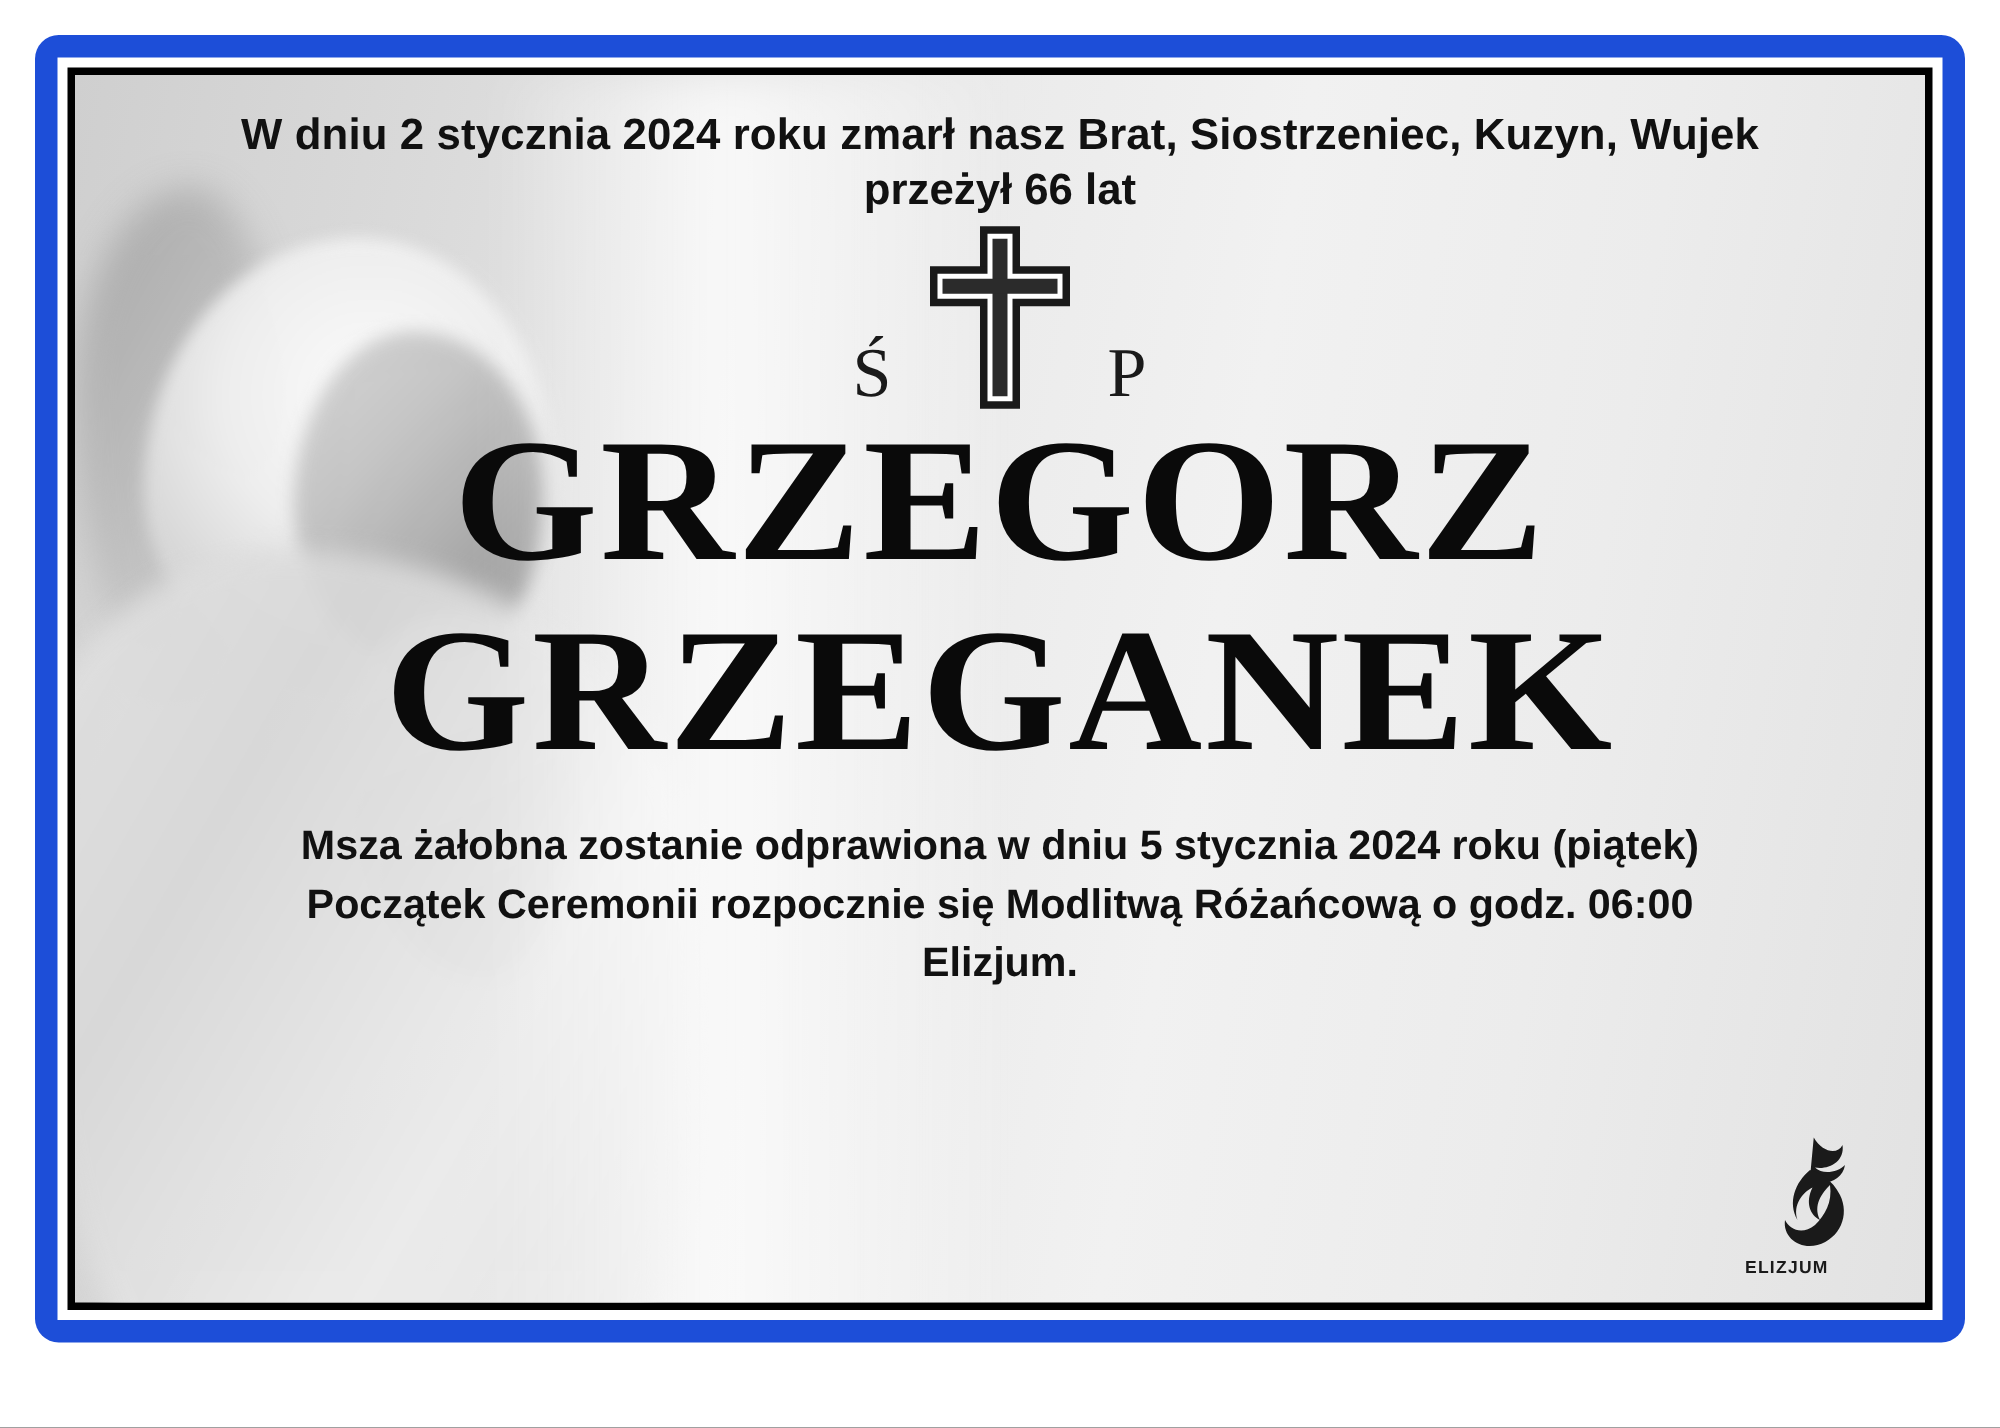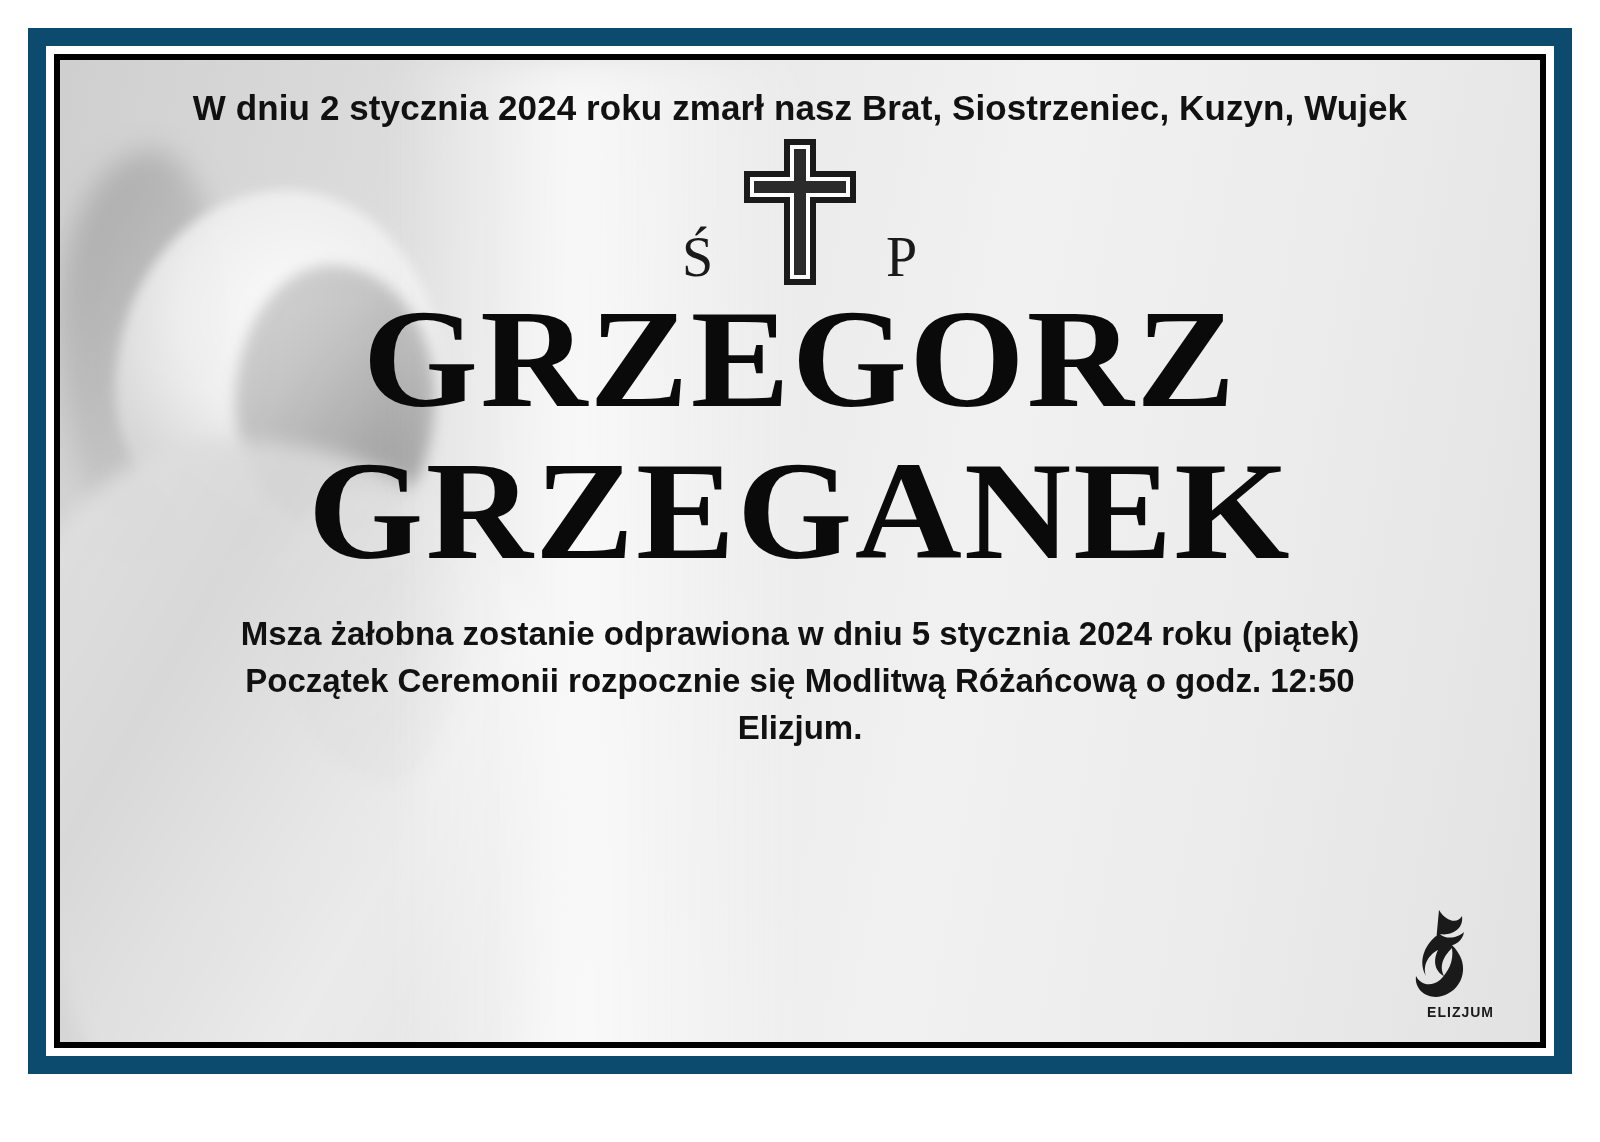--- a/index.html
+++ b/index.html
@@ -22,22 +22,23 @@
     background: #ffffff;
   }
 
   
   .frame-outer {
     position: absolute;
     left: 28px;
     top: 28px;
     right: 28px;
     bottom: 68px;
-    background: #0c4a6e;
-    box-sizing: border-box;
+    background: #1d4ed8;
+    box-sizing: border-box;
+    border-radius: 19px;
   }
   .frame-inner-white {
     position: absolute;
     left: 18px;
     top: 18px;
     right: 18px;
     bottom: 18px;
     background: #ffffff;
     box-sizing: border-box;
   }
@@ -215,26 +216,26 @@
     font-weight: bold;
     line-height: 1.42;
     color: #111111;
   }
   .details div {
     white-space: nowrap;
   }
 
   .logo {
     position: absolute;
-    right: 46px;
+    right: 34px;
     bottom: 18px;
     width: 110px;
     height: 118px;
     z-index: 4;
-    text-align: right;
+    text-align: left;
   }
   .logo-text {
     font-size: 14px;
     font-weight: bold;
     letter-spacing: 1px;
     color: #1a1a1a;
     margin-top: -6px;
   }
 
   .footer {
@@ -264,20 +265,21 @@
             <div class="figure-head"></div>
             <div class="figure-face"></div>
             <div class="figure-hand"></div>
             <div class="figure-body"></div>
             <div class="veil-shine"></div>
           </div>
 
           <div class="text-layer">
 
             <div class="line-top">W dniu 2 stycznia 2024 roku zmarł nasz Brat, Siostrzeniec, Kuzyn, Wujek</div>
+            <div class="line-age">przeżył 66 lat</div>
 
             <div class="cross-wrap">
               <svg class="cross" viewBox="0 0 120 150">
                 <rect x="44" y="2" width="32" height="146" fill="#1a1a1a"></rect>
                 <rect x="4" y="34" width="112" height="32" fill="#1a1a1a"></rect>
                 <rect x="50" y="8" width="20" height="134" fill="#ffffff"></rect>
                 <rect x="10" y="40" width="100" height="20" fill="#ffffff"></rect>
                 <rect x="54" y="12" width="12" height="126" fill="#2b2b2b"></rect>
                 <rect x="14" y="44" width="92" height="12" fill="#2b2b2b"></rect>
               </svg>
@@ -286,21 +288,21 @@
             <div class="sp-row">
               <span class="s-letter">Ś</span>
               <span class="p-letter">P</span>
             </div>
 
             <div class="name-first">GRZEGORZ</div>
             <div class="name-last">GRZEGANEK</div>
 
             <div class="details">
               <div>Msza żałobna zostanie odprawiona w dniu 5 stycznia 2024 roku (piątek)</div>
-              <div>Początek Ceremonii rozpocznie się Modlitwą Różańcową o godz. 12:50</div>
+              <div>Początek Ceremonii rozpocznie się Modlitwą Różańcową o godz. 06:00</div>
               <div>Elizjum.</div>
             </div>
 
           </div>
 
           <div class="logo">
             <svg viewBox="0 0 110 100" width="110" height="100">
               <path d="M55 4 C62 16, 74 18, 78 10 C80 24, 66 30, 56 28 C62 34, 74 32, 80 26 C78 40, 60 44, 52 36 Z" fill="#1a1a1a"></path>
               <path d="M52 30 C40 40, 34 56, 42 70 C38 58, 46 48, 54 44 C48 56, 52 66, 60 70 C54 58, 62 48, 68 42 C70 56, 64 66, 56 74 C46 82, 36 78, 32 70 C30 84, 44 94, 58 90 C76 85, 84 66, 76 50 C70 38, 60 32, 52 30 Z" fill="#1a1a1a"></path>
             </svg>

